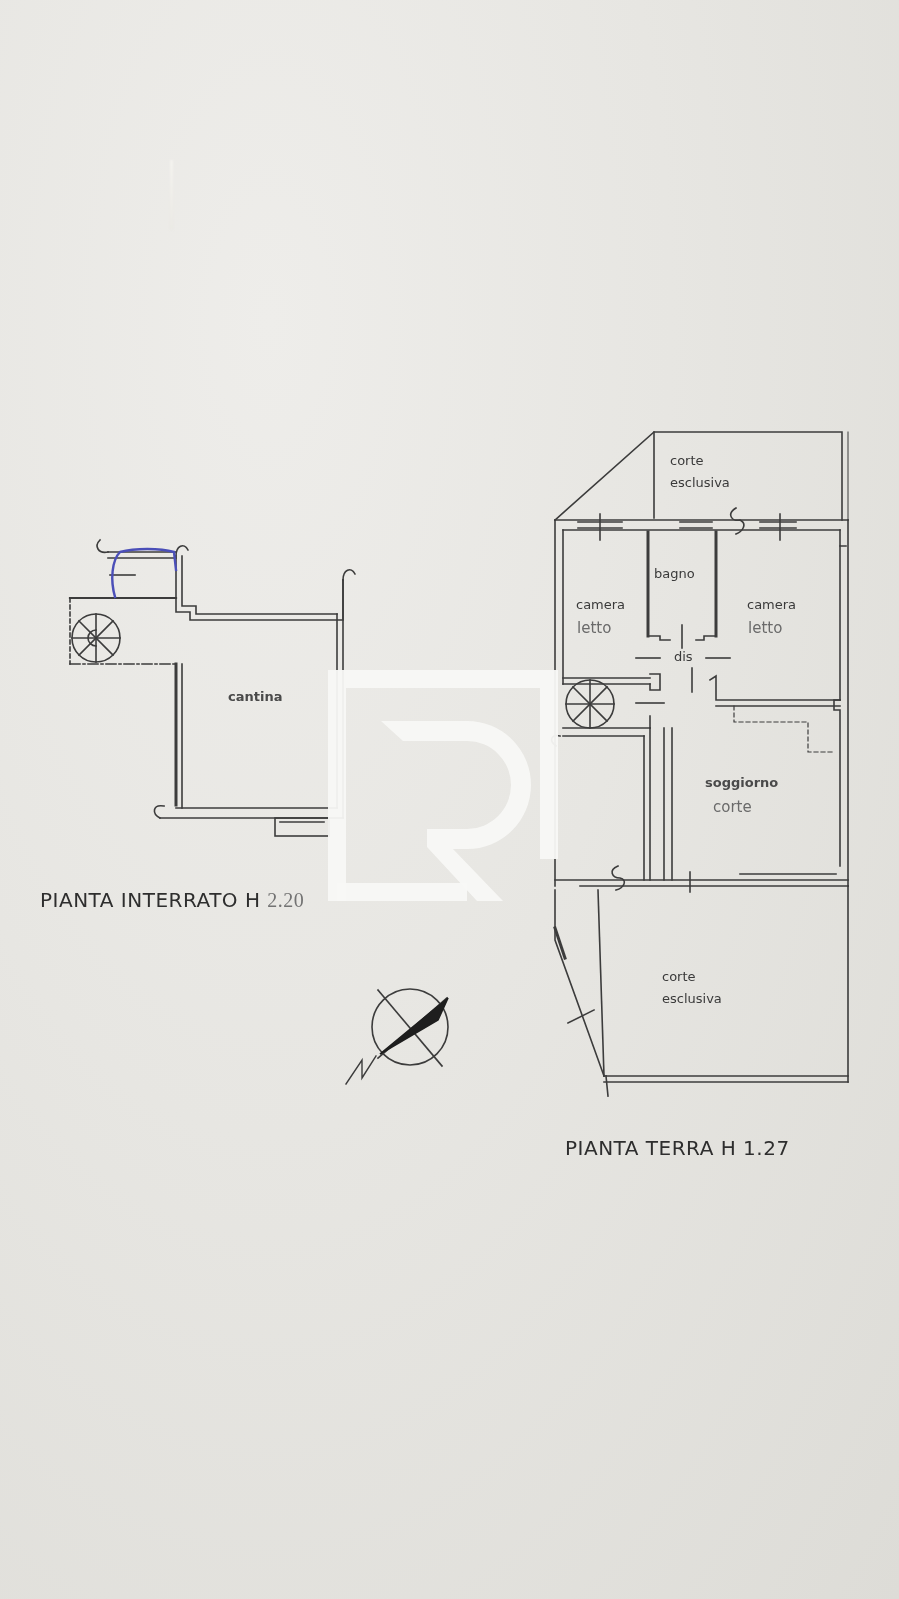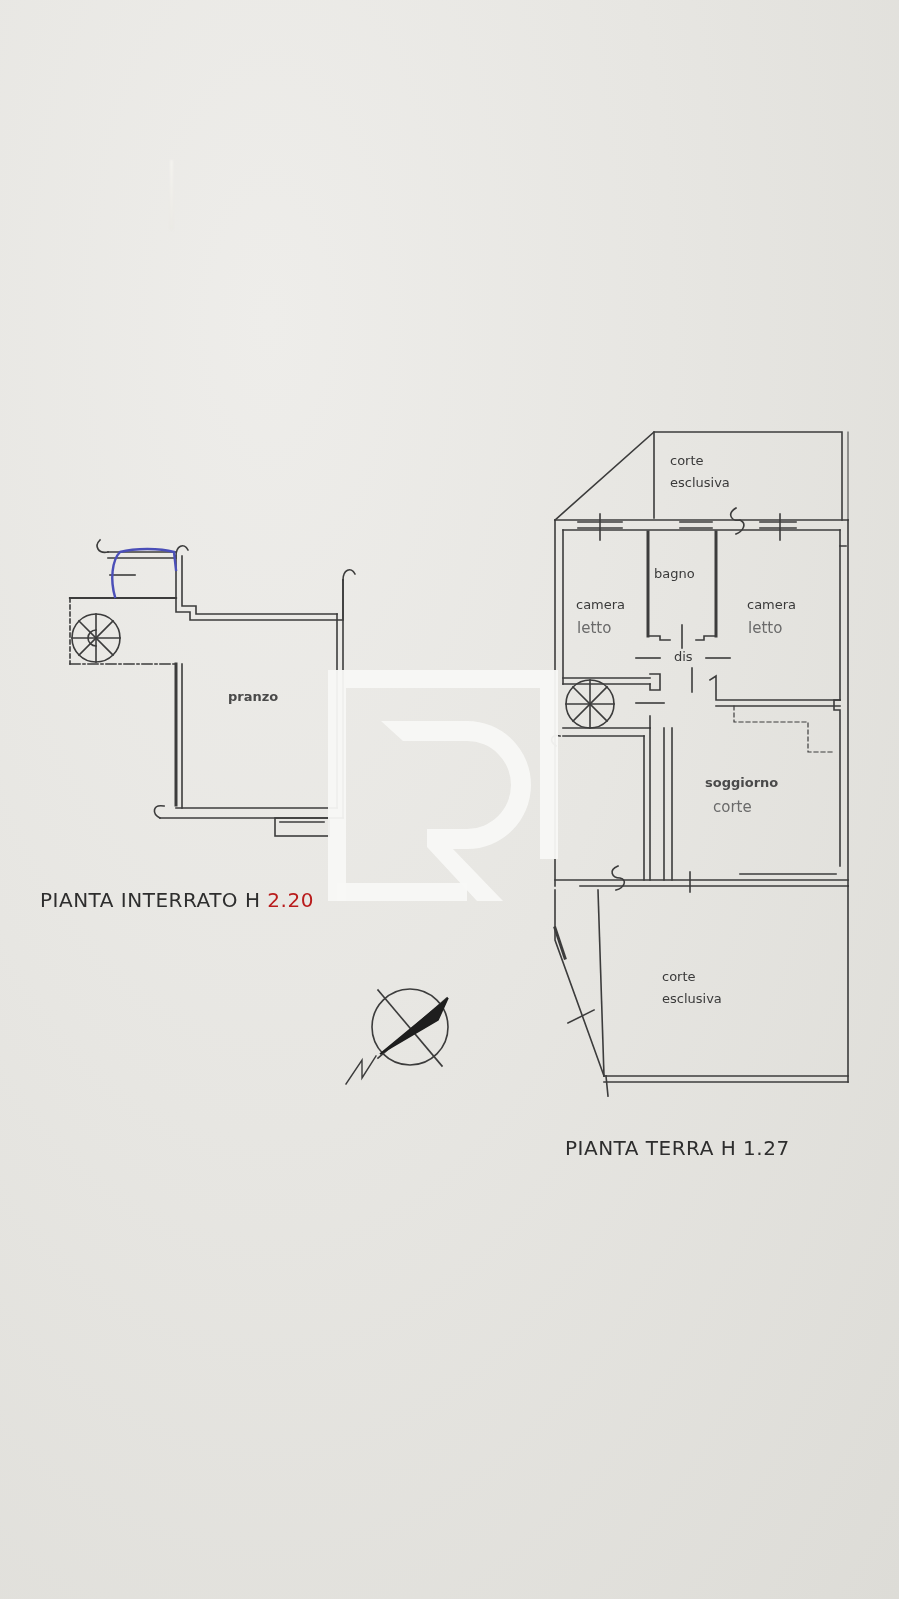--- a/index.html
+++ b/index.html
@@ -31,21 +31,21 @@
   .room-label.sub { font-size: 15px; color: #6a6a6a; }
   .room-label.bold { font-weight: bold; font-size: 13px; color: #4a4a4a; }
   .plan-title {
     position: absolute;
     font-family: "DejaVu Sans", sans-serif;
     font-size: 20px;
     color: #2e2e2e;
     letter-spacing: 0.5px;
     white-space: nowrap;
   }
-  .plan-title .faded { color: #b91c1c; }
+  .plan-title .faded { color: #737373; font-family: Liberation Serif, serif; }
   .watermark {
     position: absolute; left: 327px; top: 669px; width: 232px; height: 232px;
     pointer-events: none;
   }
 </style>
 </head>
 <body>
 
 <div class="paper"></div>
 <div class="crease"></div>
@@ -183,21 +183,21 @@
 </svg>
 
 <svg class="watermark" viewBox="0 0 232 232">
   <g fill="none" stroke="#f8f8f6" stroke-width="18" opacity="0.95">
     <polyline points="10,232 10,10 222,10 222,190"></polyline>
   </g>
   <path d="M54,52 L140,52 A64,64 0 0 1 140,180 L126,180 L176,232 L150,232 L100,178 L100,160 L140,160 A44,44 0 0 0 140,72 L76,72 Z" fill="#f8f8f6" opacity="0.95"></path>
   <rect x="10" y="214" width="130" height="18" fill="#f8f8f6" opacity="0.95"></rect>
 </svg>
 
-<div class="room-label main bold" style="left:228px; top:690px;">pranzo</div>
+<div class="room-label main bold" style="left:228px; top:690px;">cantina</div>
 
 <div class="plan-title" style="left:40px; top:888px;">
   <span>PIANTA INTERRATO H</span>
   <span class="faded">2.20</span>
 </div>
 
 <div class="room-label main" style="left:670px; top:454px;">corte</div>
 <div class="room-label main" style="left:670px; top:476px;">esclusiva</div>
 
 <div class="room-label main" style="left:576px; top:598px;">camera</div>

